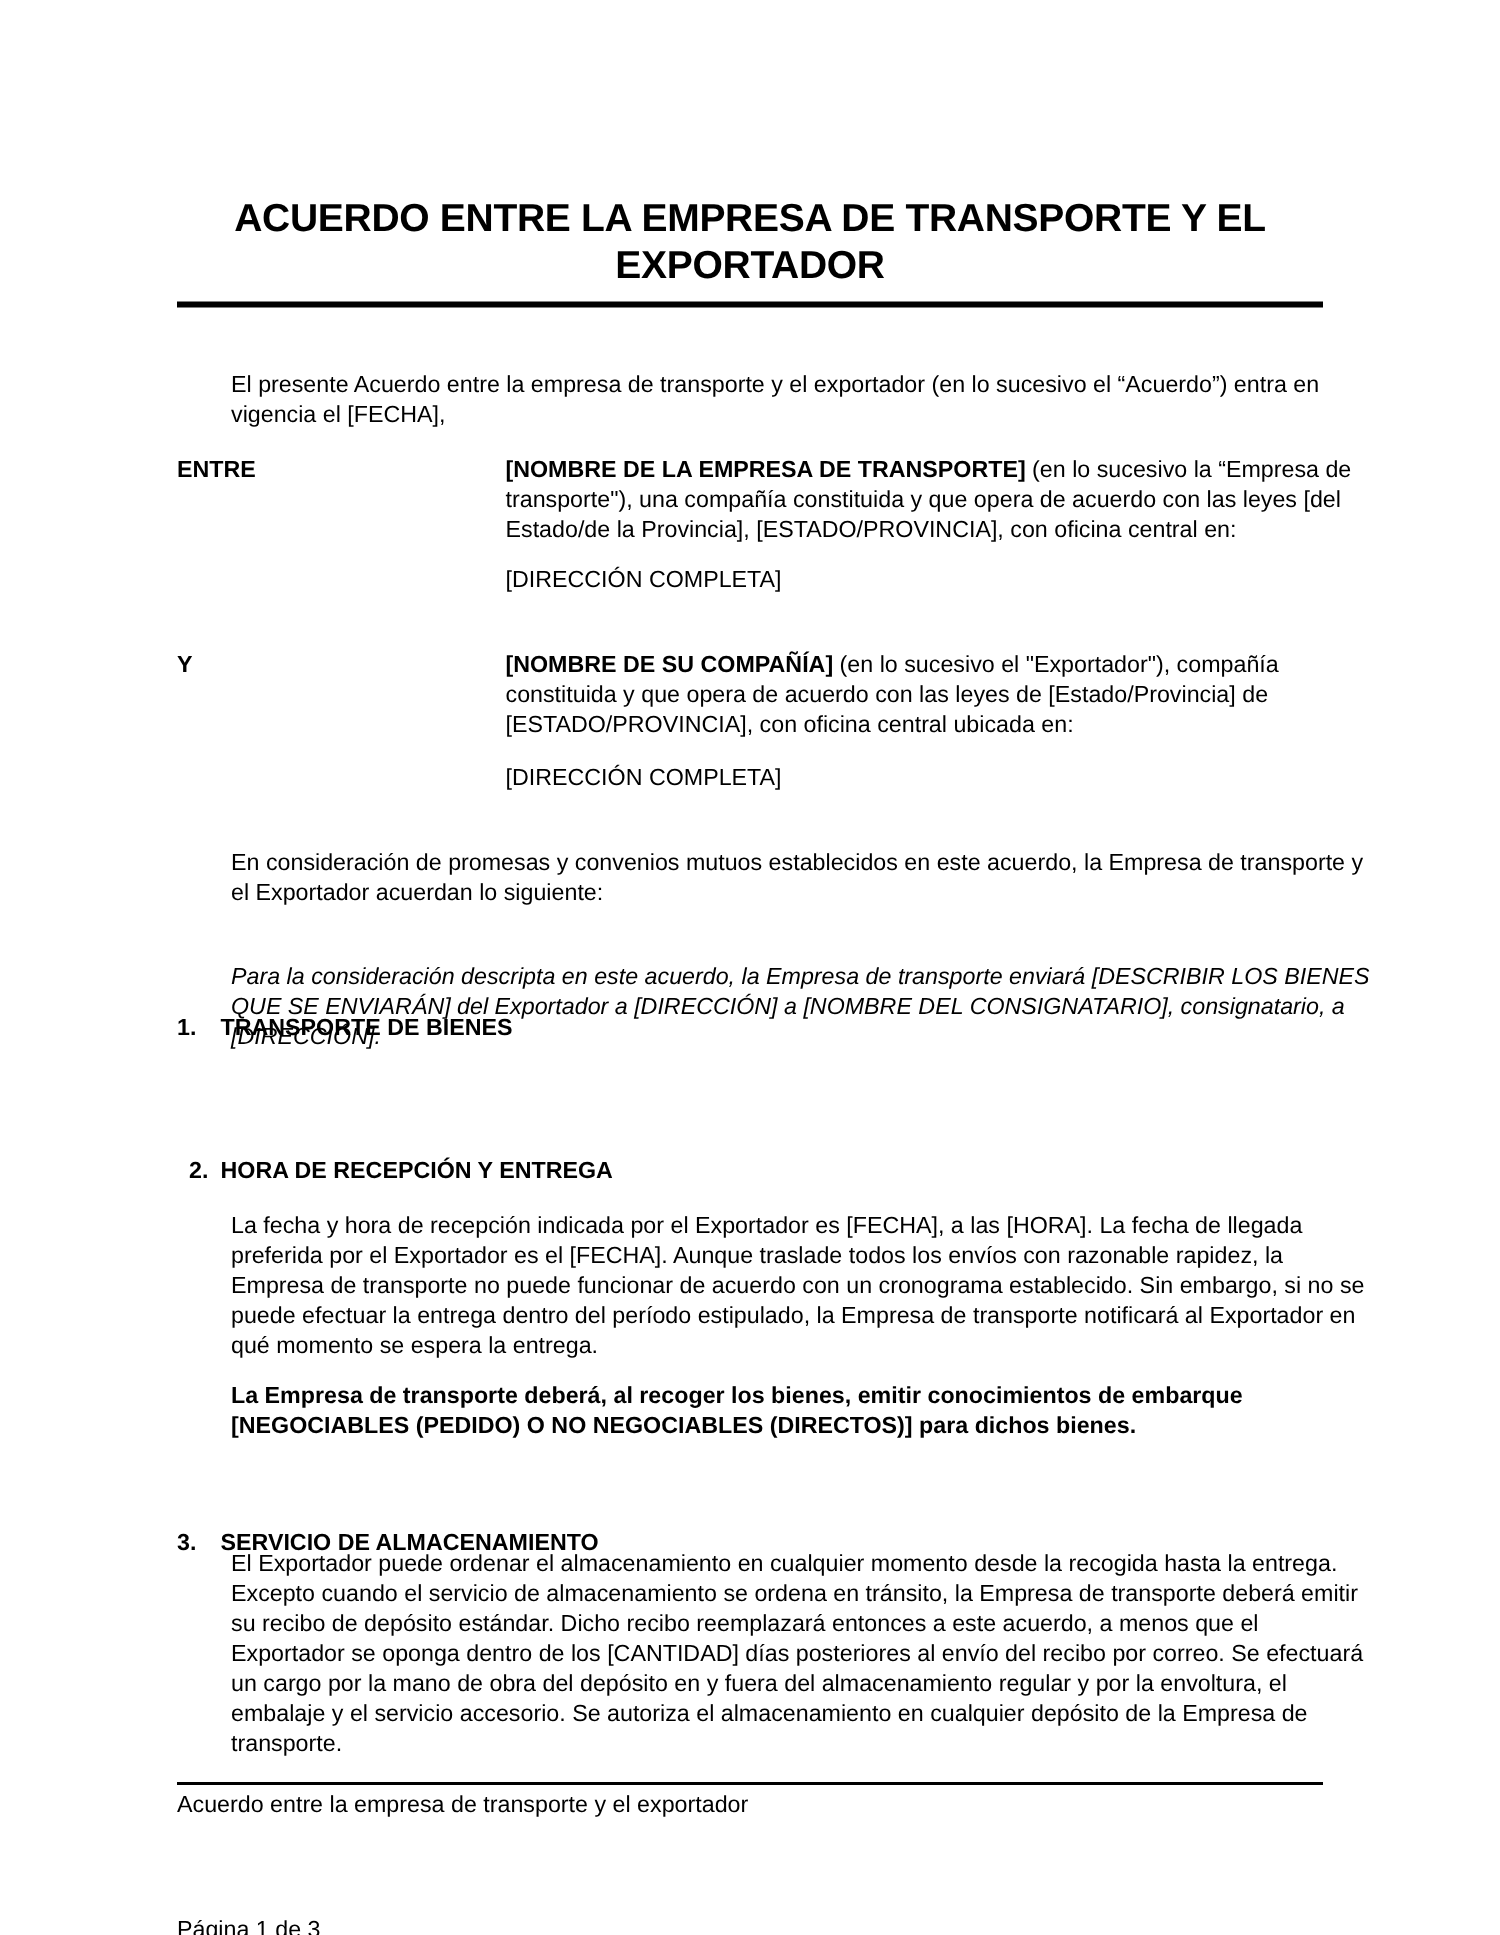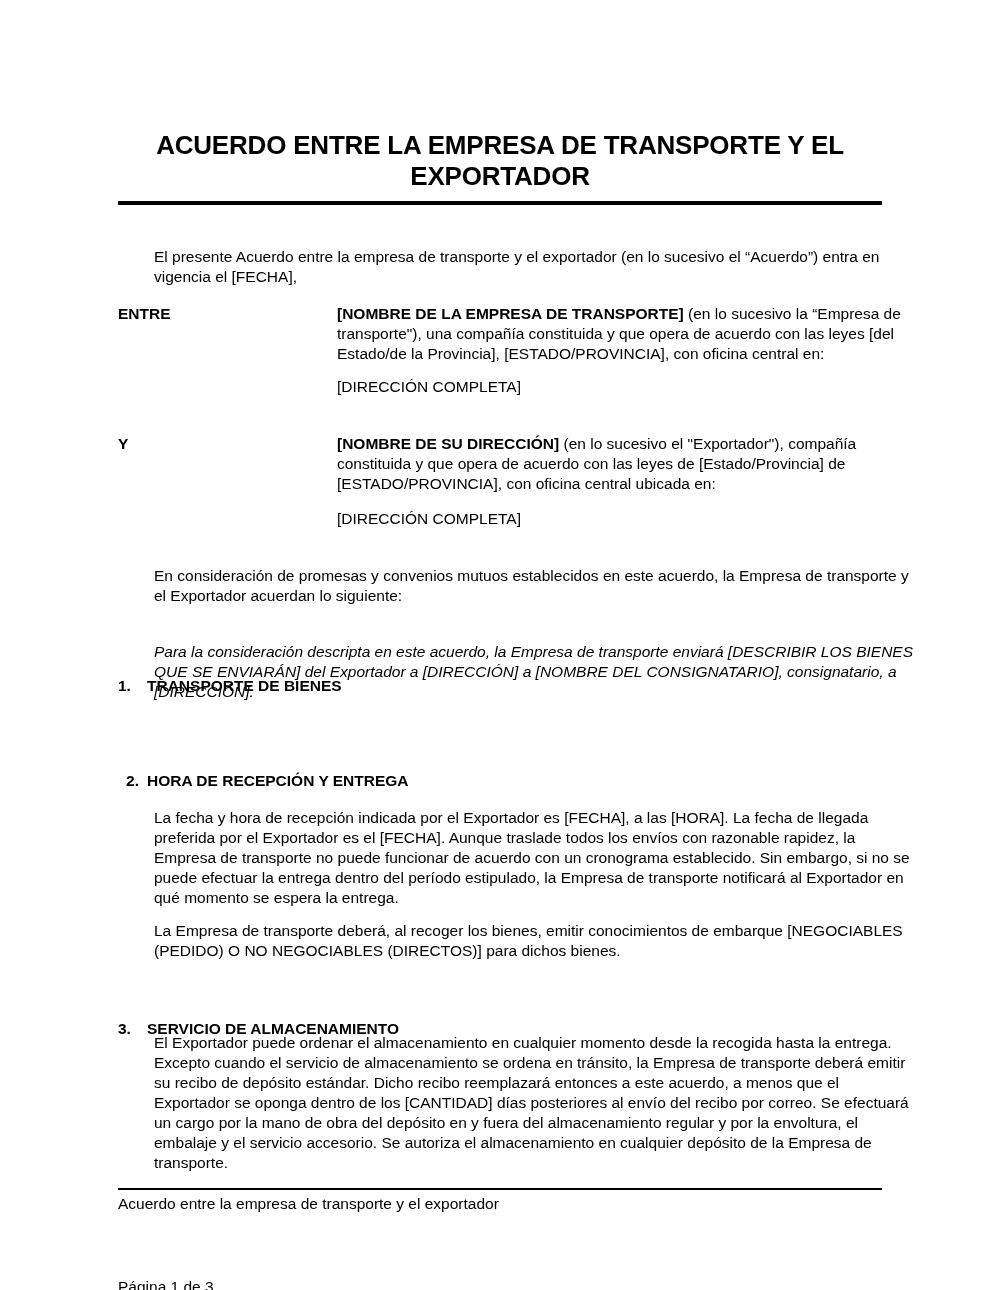--- a/index.html
+++ b/index.html
@@ -49,36 +49,36 @@
   <div class="p" style="top:247px;">El presente Acuerdo entre la empresa de transporte y el exportador (en lo sucesivo el “Acuerdo”) entra en vigencia el [FECHA],</div>
 
   <div class="party-label" style="top:304px;">ENTRE</div>
   <div class="party-text" style="top:304px;">
     <span class="b">[NOMBRE DE LA EMPRESA DE TRANSPORTE]</span><span> (en lo sucesivo la “Empresa de transporte"), una compañía constituida y que opera de acuerdo con las leyes [del Estado/de la Provincia], [ESTADO/PROVINCIA], con oficina central en:</span>
   </div>
   <div class="party-text" style="top:377px;">[DIRECCIÓN COMPLETA]</div>
 
   <div class="party-label" style="top:434px;">Y</div>
   <div class="party-text" style="top:434px;">
-    <span class="b">[NOMBRE DE SU DIRECCIÓN]</span><span> (en lo sucesivo el "Exportador"), compañía constituida y que opera de acuerdo con las leyes de [Estado/Provincia] de [ESTADO/PROVINCIA], con oficina central ubicada en:</span>
+    <span class="b">[NOMBRE DE SU COMPAÑÍA]</span><span> (en lo sucesivo el "Exportador"), compañía constituida y que opera de acuerdo con las leyes de [Estado/Provincia] de [ESTADO/PROVINCIA], con oficina central ubicada en:</span>
   </div>
   <div class="party-text" style="top:509px;">[DIRECCIÓN COMPLETA]</div>
 
   <div class="p" style="top:566px;">En consideración de promesas y convenios mutuos establecidos en este acuerdo, la Empresa de transporte y el Exportador acuerdan lo siguiente:</div>
 
   <div class="heading" style="top:640px;margin-top:36px;">
     <span class="num">1.</span><span>TRANSPORTE DE BIENES</span>
   </div>
   <div class="p" style="top:642px;font-style:italic;">Para la consideración descripta en este acuerdo, la Empresa de transporte enviará [DESCRIBIR LOS BIENES QUE SE ENVIARÁN] del Exportador a [DIRECCIÓN] a [NOMBRE DEL CONSIGNATARIO], consignatario, a [DIRECCIÓN].</div>
 
   <div class="heading" style="top:771px;text-align:center;">
     <span class="num">2.</span><span>HORA DE RECEPCIÓN Y ENTREGA</span>
   </div>
   <div class="p" style="top:808px;">La fecha y hora de recepción indicada por el Exportador es [FECHA], a las [HORA]. La fecha de llegada preferida por el Exportador es el [FECHA]. Aunque traslade todos los envíos con razonable rapidez, la Empresa de transporte no puede funcionar de acuerdo con un cronograma establecido. Sin embargo, si no se puede efectuar la entrega dentro del período estipulado, la Empresa de transporte notificará al Exportador en qué momento se espera la entrega.</div>
-  <div class="p" style="top:921px;">La Empresa de transporte deberá, al recoger los bienes, emitir conocimientos de embarque [NEGOCIABLES (PEDIDO) O NO NEGOCIABLES (DIRECTOS)] para dichos bienes.</div>
+  <div class="p" style="top:921px;font-weight:bold;">La Empresa de transporte deberá, al recoger los bienes, emitir conocimientos de embarque [NEGOCIABLES (PEDIDO) O NO NEGOCIABLES (DIRECTOS)] para dichos bienes.</div>
 
   <div class="heading" style="top:1019px;">
     <span class="num">3.</span><span>SERVICIO DE ALMACENAMIENTO</span>
   </div>
   <div class="p" style="top:1033px;">El Exportador puede ordenar el almacenamiento en cualquier momento desde la recogida hasta la entrega.  Excepto cuando el servicio de almacenamiento se ordena en tránsito, la Empresa de transporte deberá emitir su recibo de depósito estándar. Dicho recibo reemplazará entonces a este acuerdo, a menos que el Exportador se oponga dentro de los [CANTIDAD] días posteriores al envío del recibo por correo. Se efectuará un cargo por la mano de obra del depósito en y fuera del almacenamiento regular y por la envoltura, el embalaje y el servicio accesorio. Se autoriza el almacenamiento en cualquier depósito de la Empresa de transporte.</div>
 
   <div class="footer-rule"></div>
   <div class="footer-line" style="top:1194px;">Acuerdo entre la empresa de transporte y el exportador</div>
   <div class="footer-line" style="top:1277px;text-align:right;">Página 1 de 3</div>
 

